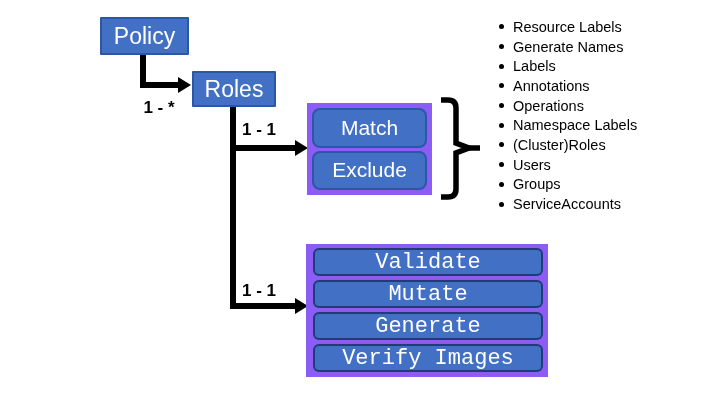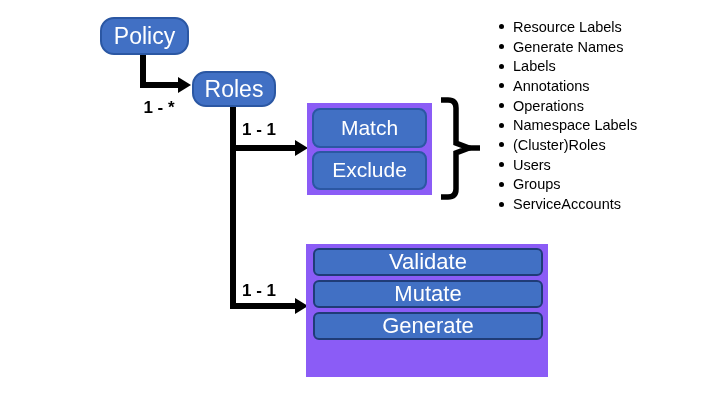--- a/index.html
+++ b/index.html
@@ -4,41 +4,41 @@
 <style>
   html,body{margin:0;padding:0;background:#fff;}
   .stage{
     position:relative;width:720px;height:405px;background:#fff;overflow:hidden;
     font-family:"Liberation Sans","DejaVu Sans",sans-serif;
   }
   .node{
     position:absolute;display:flex;align-items:center;justify-content:center;
     background:var(--node-fill,#4170C4);
     border:2.5px solid var(--node-border,#2B57A3);
-    border-radius:14px;color:#fff;box-sizing:border-box;
+    border-radius:1px;color:#fff;box-sizing:border-box;
   }
   .node-lg{font-size:23px;}
   .line{position:absolute;background:#000;}
   .arrowhead{
     position:absolute;width:0;height:0;
     border-top:8px solid transparent;border-bottom:8px solid transparent;
     border-left:13px solid #000;
   }
   .card{
     position:absolute;color:#000;font-weight:bold;font-size:17px;
     text-align:center;white-space:nowrap;
   }
   .group{
     position:absolute;background:#8b5cf6;box-sizing:border-box;
     display:flex;flex-direction:column;
   }
   .group .node{position:relative;border-width:2px;}
   .match-group{padding:5px;gap:3px;}
   .match-group .node{flex:1;font-size:21px;border-radius:8px;}
-  .actions-group{padding:4px 5px 5px 7px;gap:4px;}
+  .actions-group{padding:4px 5px 5px 7px;gap:4px;font-family:Liberation Mono, monospace;}
   .actions-group .node{
     height:28px;font-size:22px;border-radius:6px;
     border-color:var(--bar-border,#1F3C77);
   }
   .attr-list{position:absolute;left:494px;top:17px;}
   .attr-item{
     display:flex;align-items:center;height:19.7px;
     font-size:14.5px;color:#000;white-space:nowrap;
   }
   .bullet{
@@ -135,15 +135,18 @@
   <div class="group actions-group" style="left:306px;top:244px;width:242px;height:133px;">
     <div class="node">
       <span>Validate</span>
     </div>
     <div class="node">
       <span>Mutate</span>
     </div>
     <div class="node">
       <span>Generate</span>
     </div>
+    <div class="node">
+      <span>Verify Images</span>
+    </div>
   </div>
 
 </div>
 
 </body></html>

